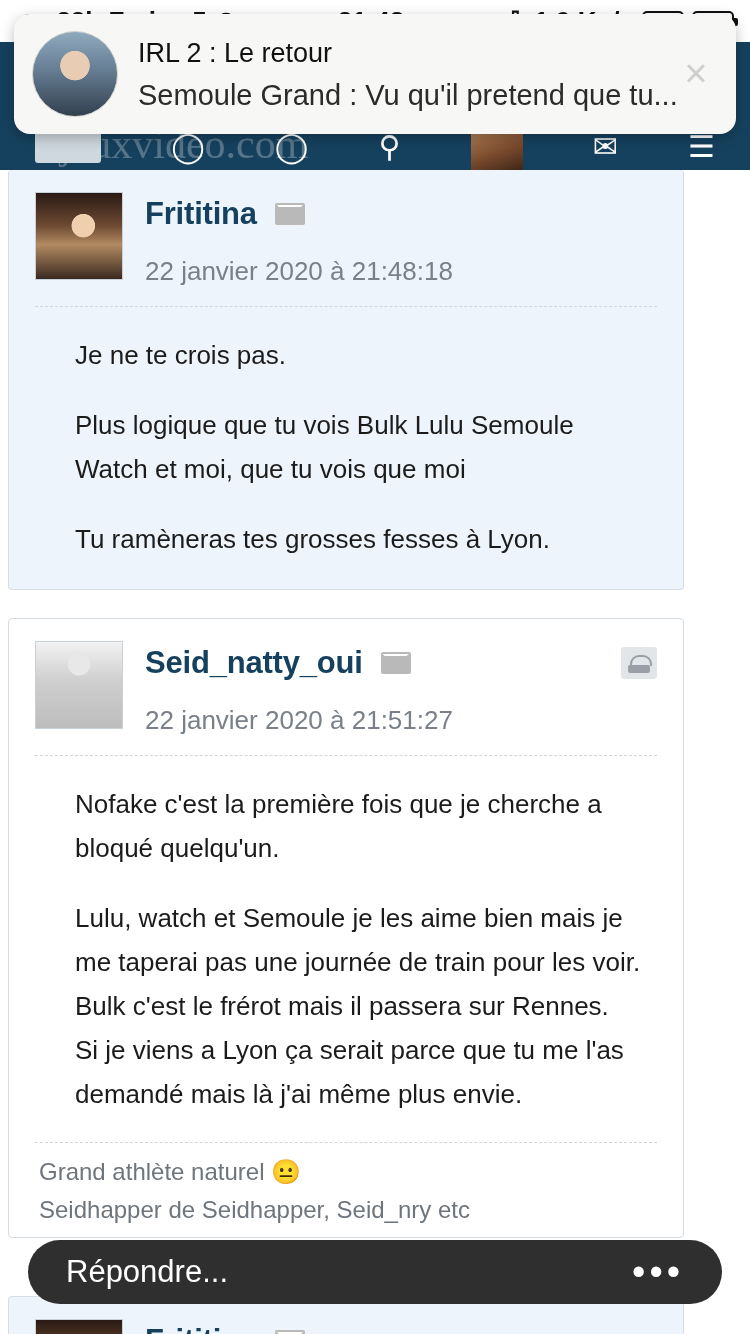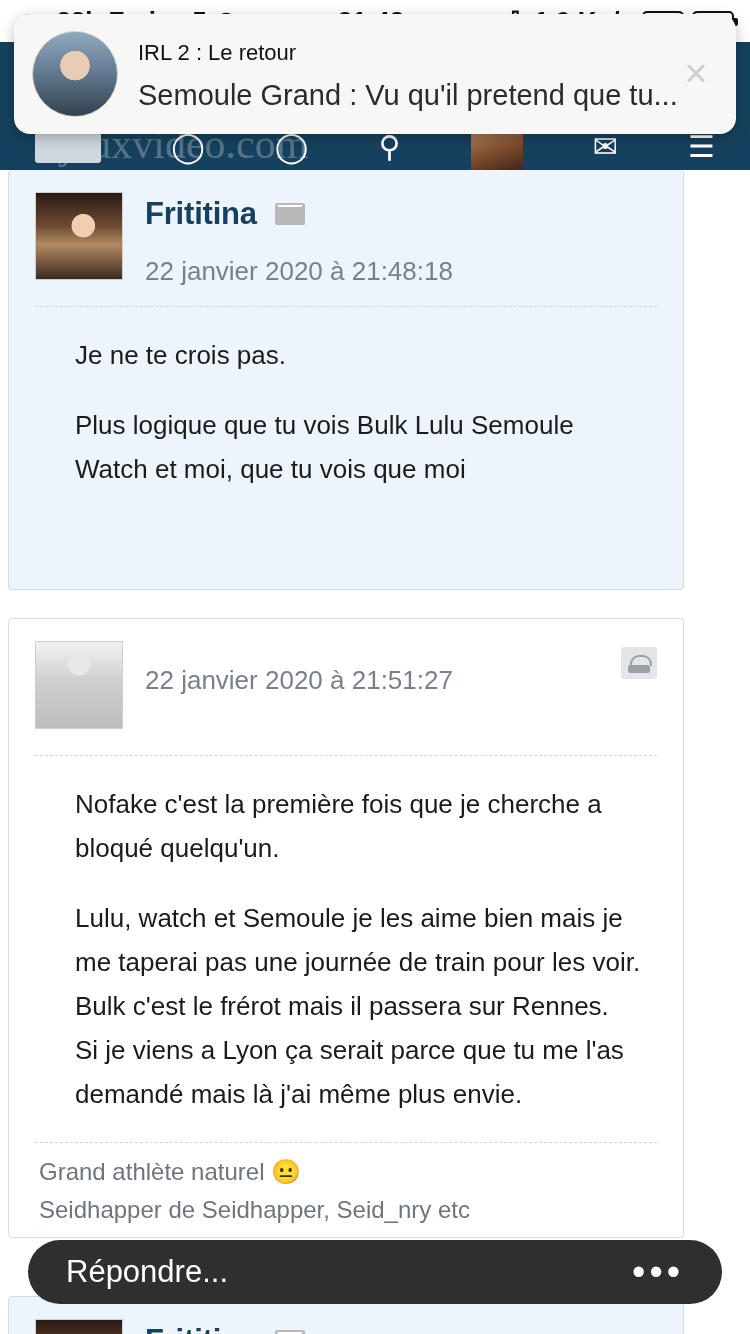--- a/index.html
+++ b/index.html
@@ -260,21 +260,21 @@
       radial-gradient(circle at 50% 40%, #e8cdb4 0 22%, rgba(0,0,0,0) 23%),
       linear-gradient(180deg,#8fa9bd 0%,#6b839a 40%,#32404e 100%);
     border: 1px solid #d0d0cc;
   }
   .notif-text {
     margin-left: 20px;
     flex: 1;
     min-width: 0;
   }
   .notif-title {
-    font-size: 22px;
+    font-size: 27px;
     color: #111;
     line-height: 40px;
     white-space: nowrap;
     overflow: hidden;
     text-overflow: ellipsis;
   }
   .notif-sub {
     font-size: 29px;
     color: #2b2b2b;
     line-height: 40px;
@@ -364,26 +364,31 @@
         <div class="pseudo-row">
           <span class="pseudo">Frititina</span>
           <span class="mail-icon"></span>
         </div>
         <div class="post-date">22 janvier 2020 à 21:48:18</div>
       </div>
       <div class="divider"></div>
       <div class="post-body">
         <p>Je ne te crois pas.</p>
         <p>Plus logique que tu vois Bulk Lulu Semoule Watch et moi, que tu vois que moi</p>
+        <p>Tu ramèneras tes grosses fesses à Lyon.</p>
       </div>
     </div>
 
     <div class="post post-b">
       <div class="post-head">
         <div class="avatar avatar-seid"></div>
+        <div class="pseudo-row">
+          <span class="pseudo">Seid_natty_oui</span>
+          <span class="mail-icon"></span>
+        </div>
         <div class="post-date">22 janvier 2020 à 21:51:27</div>
         <div class="report-icon"></div>
       </div>
       <div class="divider"></div>
       <div class="post-body">
         <p>Nofake c'est la première fois que je cherche a bloqué quelqu'un.</p>
         <p class="tight">Lulu, watch et Semoule je les aime bien mais je me taperai pas une journée de train pour les voir. Bulk c'est le frérot mais il passera sur Rennes.</p>
         <p>Si je viens a Lyon ça serait parce que tu me l'as demandé mais là j'ai même plus envie.</p>
       </div>
       <div class="divider"></div>

